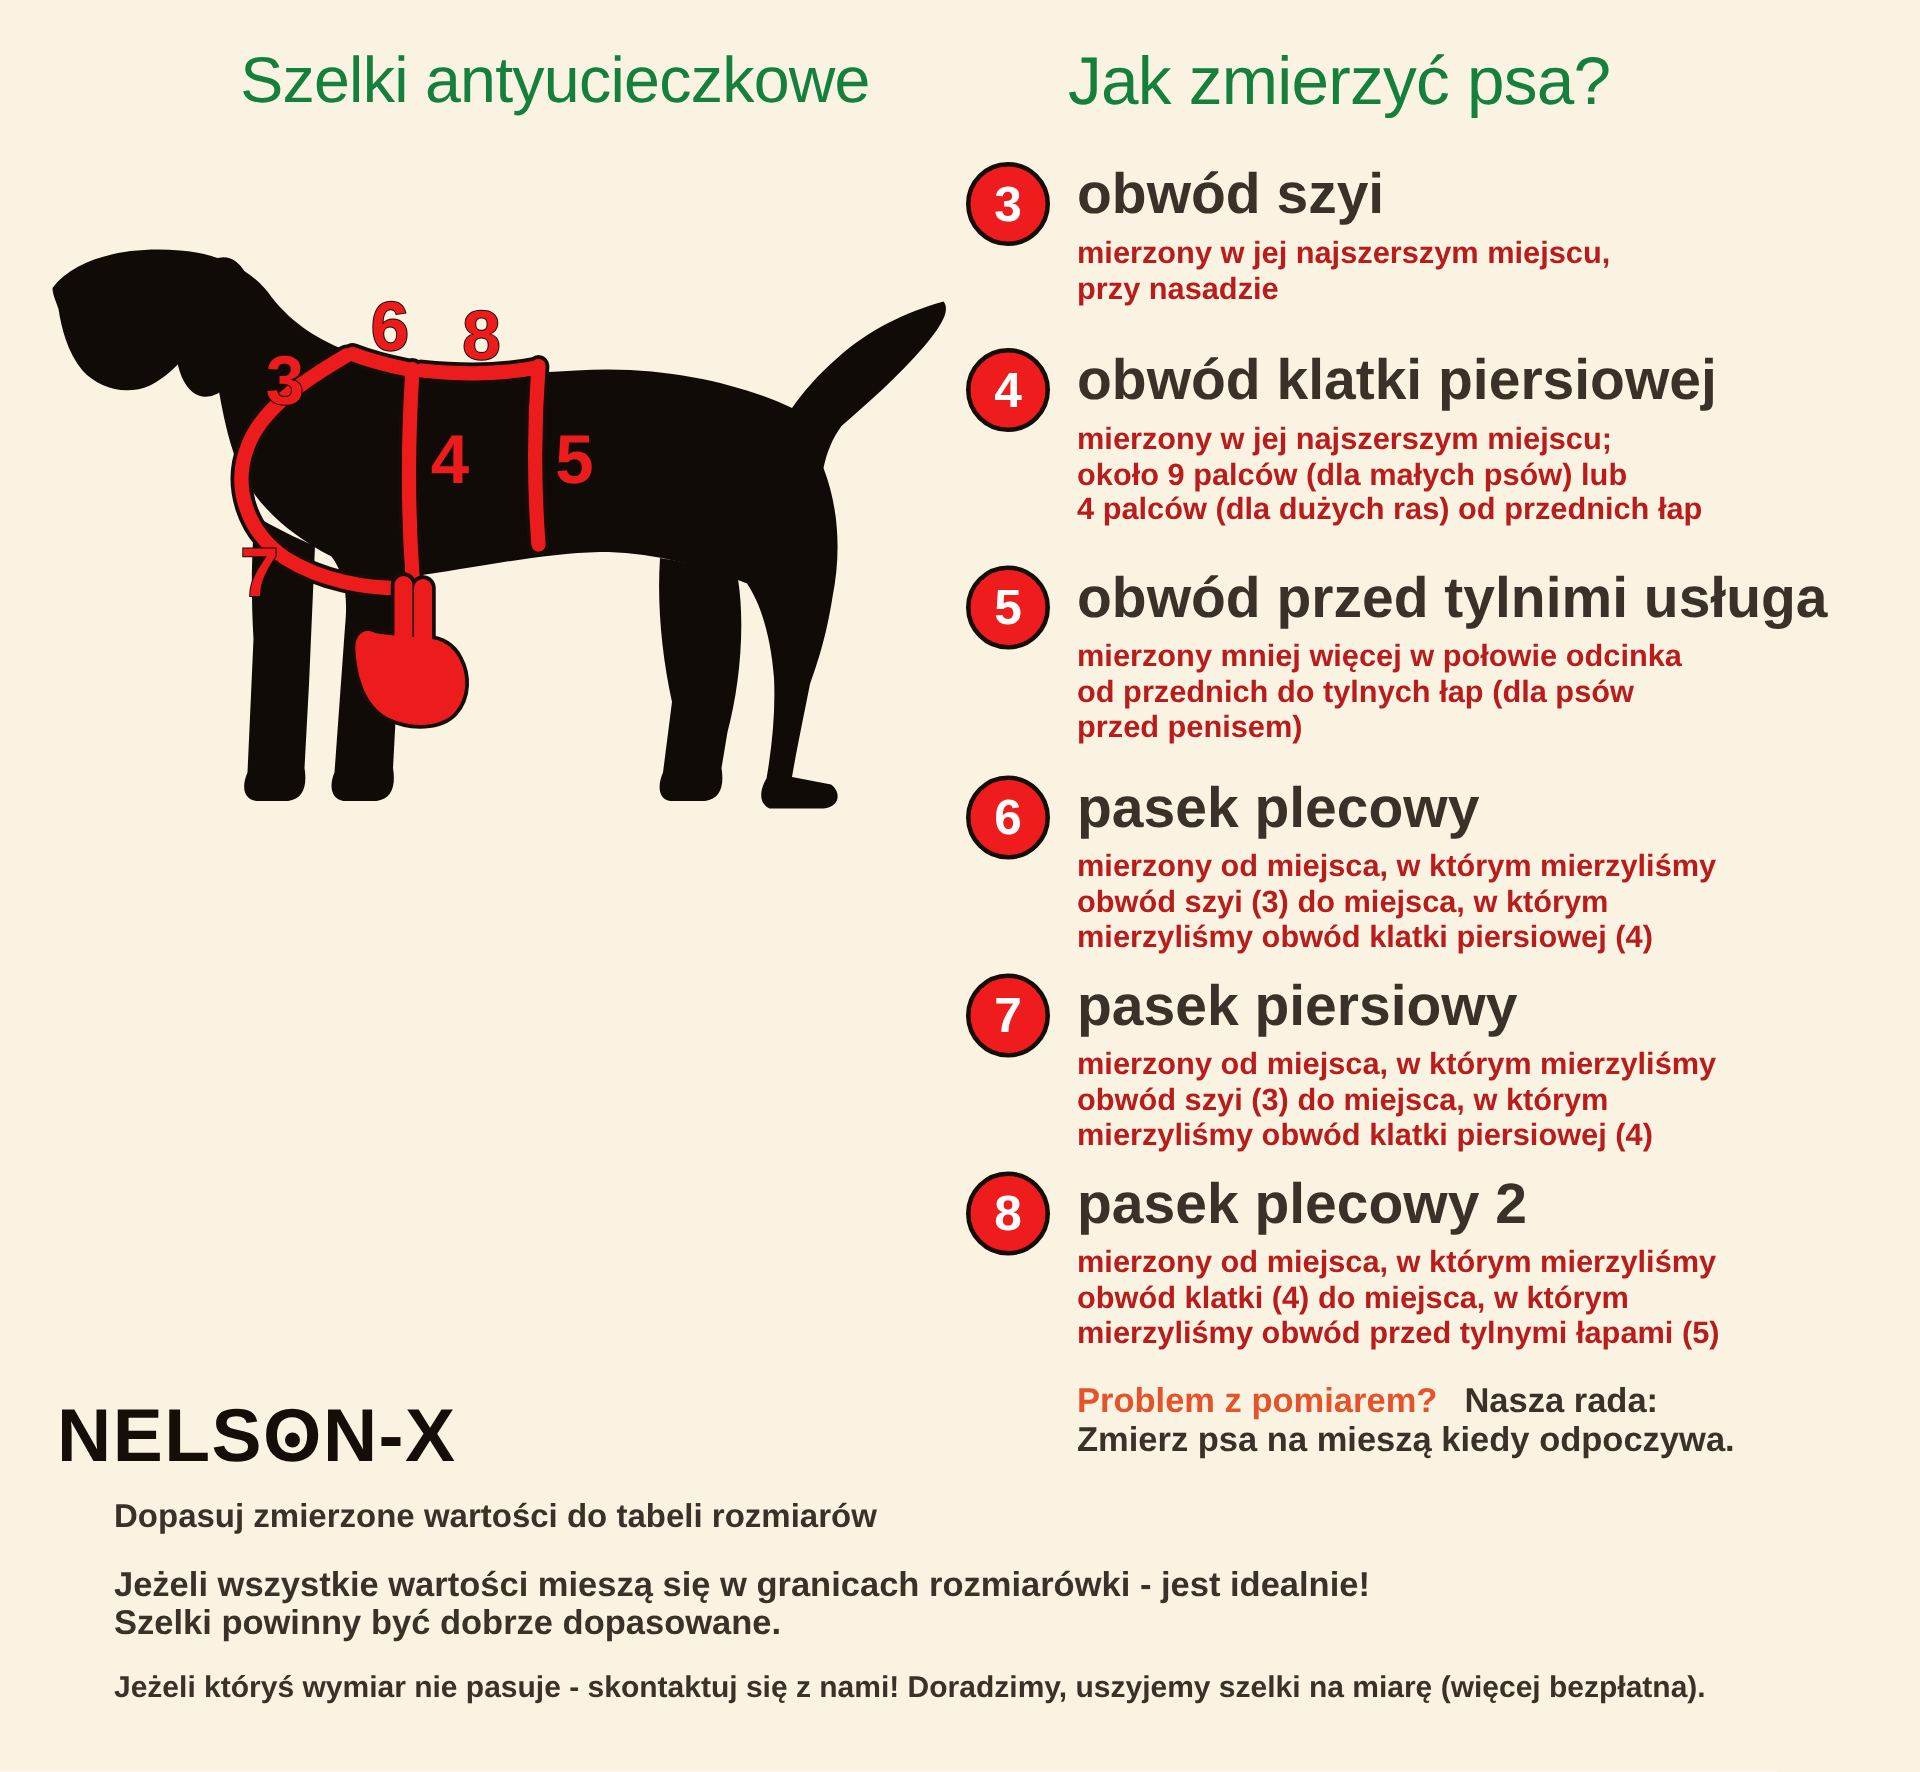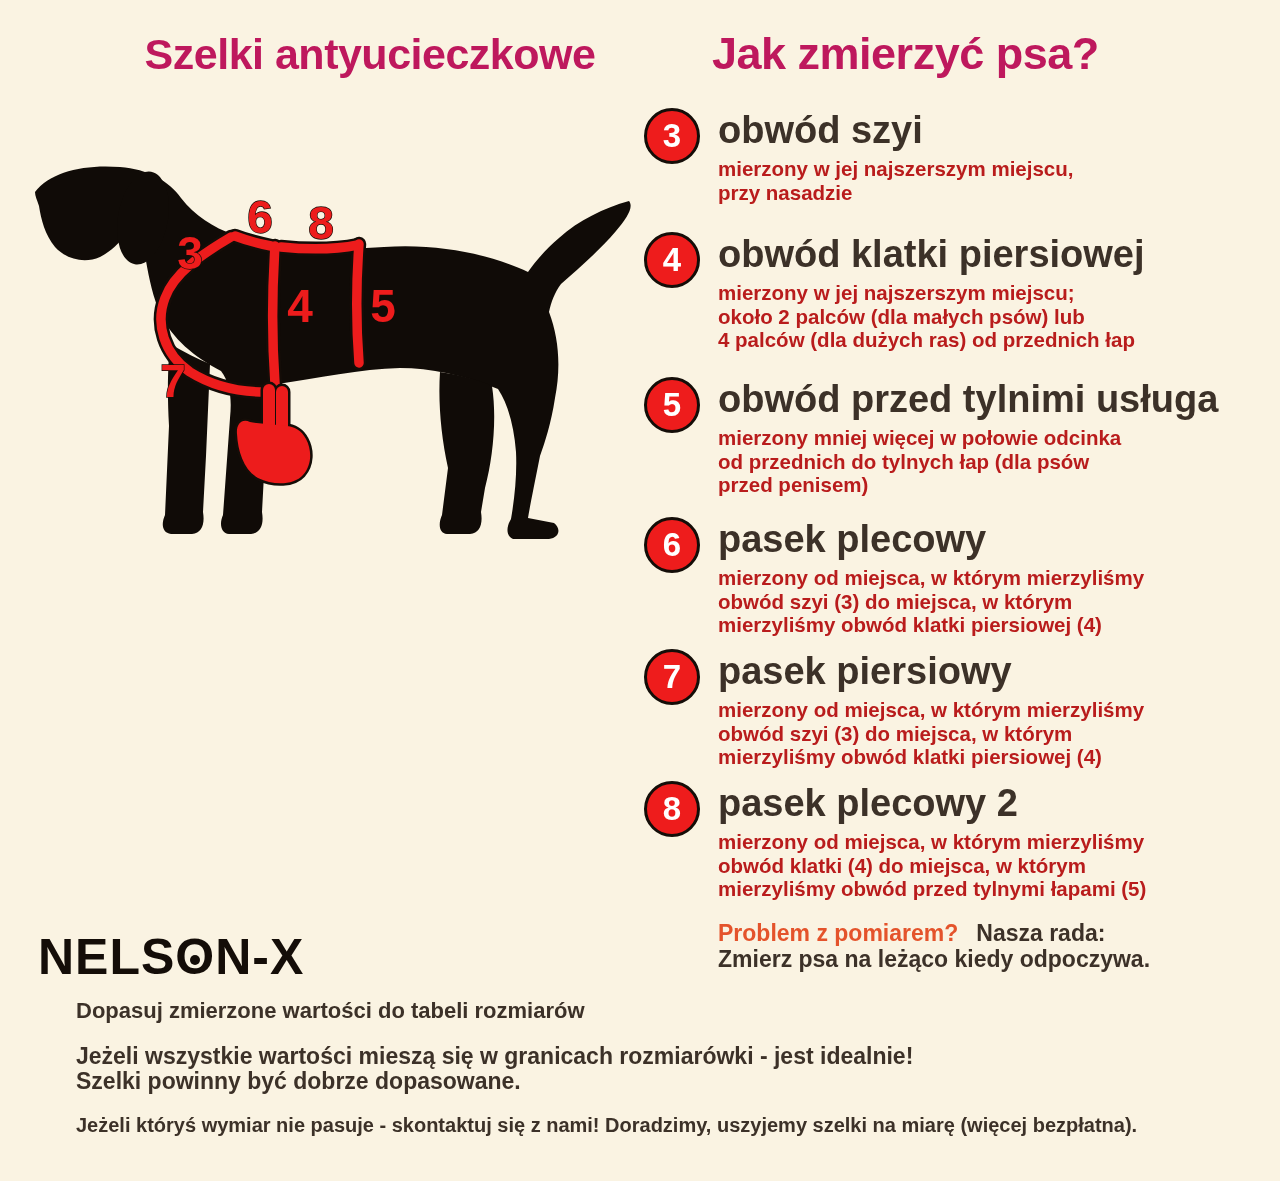--- a/index.html
+++ b/index.html
@@ -1,19 +1,19 @@
 <!DOCTYPE html>
 <html><head>
 <meta charset="utf-8">
 <style>
   html,body{margin:0;padding:0;}
   body{font-family:"Liberation Sans","DejaVu Sans",sans-serif;}
   #stage{position:relative;width:1280px;height:1181px;background:#faf3e2;overflow:hidden;}
 
-  .title{position:absolute;font-weight:700;color:#be185d;letter-spacing:-0.5px;}
+  .title{position:absolute;font-weight:400;color:#15803d;letter-spacing:-0.5px;}
   #title-left{left:40px;top:30px;width:660px;text-align:center;font-size:43px;}
   #title-right{left:712px;top:28px;font-size:45px;}
 
   .item{position:absolute;left:644px;width:600px;}
   .badge{position:absolute;left:0;top:0;width:56px;height:56px;border-radius:50%;
          background:#ee1c1c;border:3px solid #140d08;box-sizing:border-box;
          display:flex;align-items:center;justify-content:center;
          color:#fff;font-size:33px;font-weight:700;}
   .item-text{position:absolute;left:74px;top:4px;width:530px;}
   .item-heading{font-size:38px;line-height:36px;font-weight:700;color:#3c3128;}
@@ -153,21 +153,21 @@
       <div class="item-body">mierzony w jej najszerszym miejscu,
 przy nasadzie</div>
     </div>
   </div>
 
   <div class="item" style="top:232px">
     <div class="badge">4</div>
     <div class="item-text">
       <div class="item-heading">obwód klatki piersiowej</div>
       <div class="item-body">mierzony w jej najszerszym miejscu;
-około 2 palców (dla małych psów) lub
+około 9 palców (dla małych psów) lub
 4 palców (dla dużych ras) od przednich łap</div>
     </div>
   </div>
 
   <div class="item" style="top:377px">
     <div class="badge">5</div>
     <div class="item-text">
       <div class="item-heading">obwód przed tylnimi usługa</div>
       <div class="item-body">mierzony mniej więcej w połowie odcinka
 od przednich do tylnych łap (dla psów
@@ -200,21 +200,21 @@
     <div class="item-text">
       <div class="item-heading">pasek plecowy 2</div>
       <div class="item-body">mierzony od miejsca, w którym mierzyliśmy
 obwód klatki (4) do miejsca, w którym
 mierzyliśmy obwód przed tylnymi łapami (5)</div>
     </div>
   </div>
 
   <div id="note">
     <div><span class="hl">Problem z pomiarem?</span><span class="rest">Nasza rada:</span></div>
-    <div>Zmierz psa na leżąco kiedy odpoczywa.</div>
+    <div>Zmierz psa na mieszą kiedy odpoczywa.</div>
   </div>
 
   <div id="logo"><span>NELS</span><span class="logo-o">O</span><span>N-X</span></div>
 
   <div id="footer-1" class="footer-p">Dopasuj zmierzone wartości do tabeli rozmiarów</div>
   <div id="footer-2" class="footer-p">Jeżeli wszystkie wartości mieszą się w granicach rozmiarówki - jest idealnie!
 Szelki powinny być dobrze dopasowane.</div>
   <div id="footer-3" class="footer-p">Jeżeli któryś wymiar nie pasuje - skontaktuj się z nami! Doradzimy, uszyjemy szelki na miarę (więcej bezpłatna).</div>
 
 </div>

